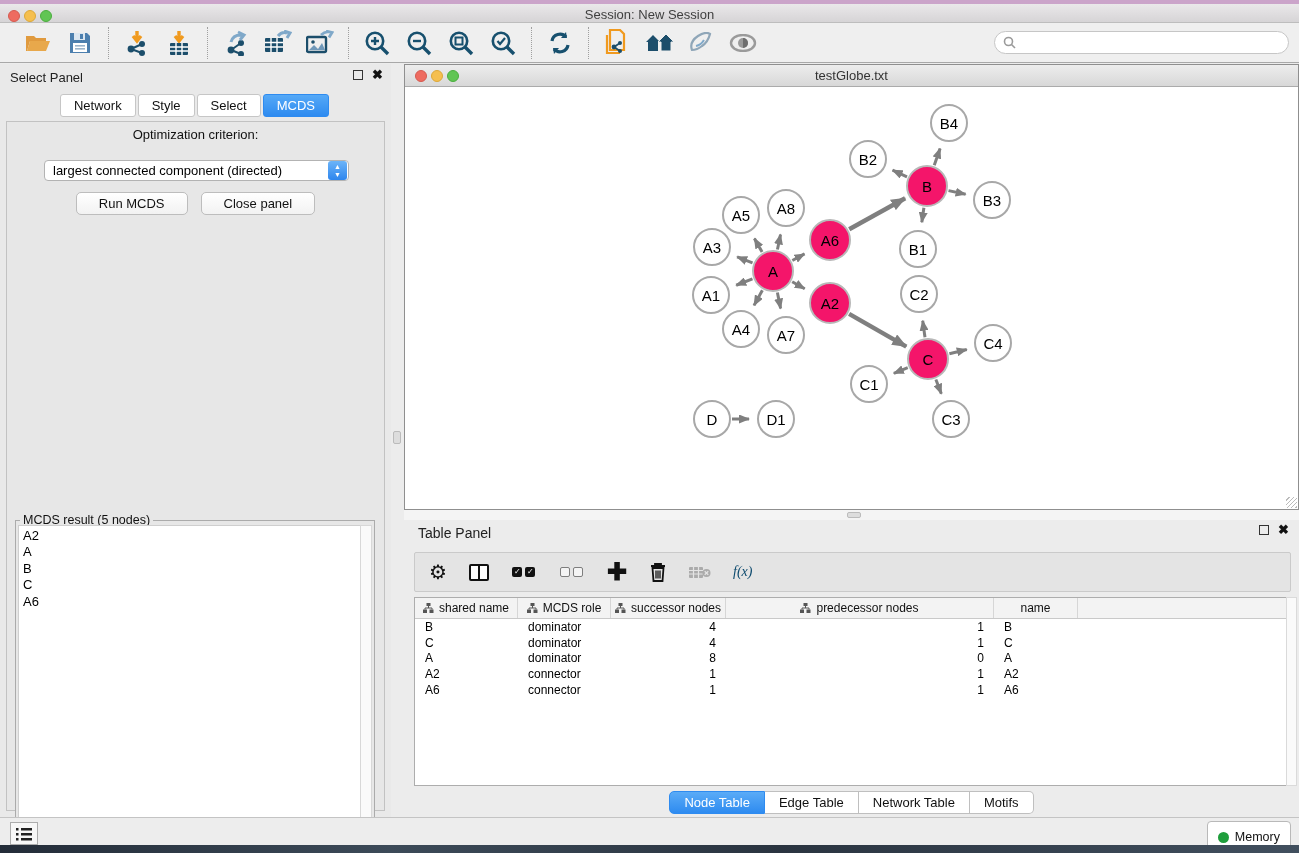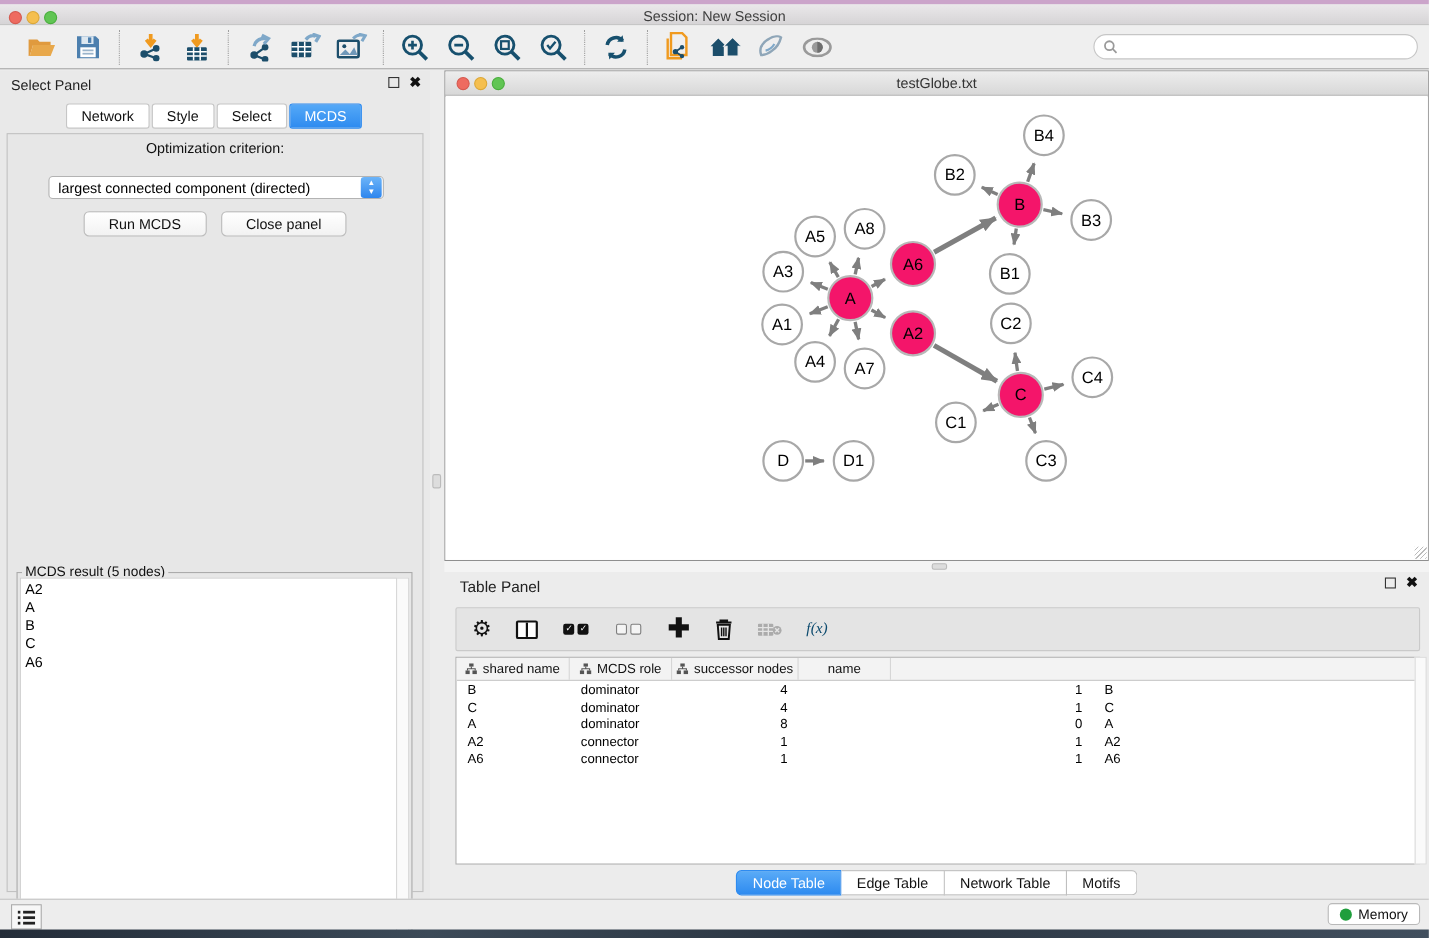--- a/index.html
+++ b/index.html
@@ -108,21 +108,21 @@
          padding:3px 14px; cursor:pointer; }
   .seg:first-child { border-left:1px solid #BFBFBF; border-radius:5px 0 0 5px; }
   .seg:last-child { border-radius:0 5px 5px 0; }
   .seg.active { background:linear-gradient(#5AABF7,#2E8BF0); color:#FFF; border-color:#2E8BF0; }
 
   
   #status-bar { position:absolute; left:0; top:817px; width:100%; height:28px; background:#EDEDED;
                 border-top:1px solid #C4C4C4; }
   #list-btn { position:absolute; left:10px; top:4px; width:28px; height:23px; background:#F7F7F7;
               border:1px solid #ACACAC; display:flex; align-items:center; justify-content:center; cursor:pointer; }
-  #memory-btn { position:absolute; right:8px; top:3px; height:20px; background:#FFF; border:1px solid #B9B9B9;
+  #memory-btn { position:absolute; right:8px; top:3px; height:32px; background:#FFF; border:1px solid #B9B9B9;
                 border-radius:4px; display:flex; align-items:center; gap:6px; padding:0 10px; cursor:pointer;margin-left:48px; }
   #memory-btn .dot { width:11px; height:11px; border-radius:50%; background:#1F9E3C; }
   #memory-btn .lbl { font-size:12.5px; color:#111; }
   #desktop-strip-bottom { position:absolute; left:0; top:845px; width:100%; height:8px;
       background:linear-gradient(90deg,#232C38,#3C4A58 30%,#2A3440 60%,#414F5E); }
 </style>
 </head>
 <body>
 
 <div id="root">
@@ -470,20 +470,31 @@
             <svg width="11" height="10">
               <g fill="#555">
                 <rect x="3.5" y="0" width="4" height="3"></rect>
                 <rect x="0" y="6.5" width="4" height="3.5"></rect>
                 <rect x="6.5" y="6.5" width="4" height="3.5"></rect>
               </g>
               <path d="M5.5 3 v2 M2 6.5 v-1.5 h7 v1.5" stroke="#555" stroke-width="1" fill="none"></path>
             </svg>
             <span>successor nodes</span>
           </div>
+          <div class="th" style="width: 268px;">
+            <svg width="11" height="10">
+              <g fill="#555">
+                <rect x="3.5" y="0" width="4" height="3"></rect>
+                <rect x="0" y="6.5" width="4" height="3.5"></rect>
+                <rect x="6.5" y="6.5" width="4" height="3.5"></rect>
+              </g>
+              <path d="M5.5 3 v2 M2 6.5 v-1.5 h7 v1.5" stroke="#555" stroke-width="1" fill="none"></path>
+            </svg>
+            <span>predecessor nodes</span>
+          </div>
           <div class="th" style="width: 84px;">
             <span>name</span>
           </div>
         </div>
       <div id="tp-rows">
           <div class="tr">
             <div class="td" style="width: 103px;">B</div>
             <div class="td" style="width: 93px;">dominator</div>
             <div class="td num" style="width: 115px;">4</div>
             <div class="td num" style="width: 268px;">1</div>

